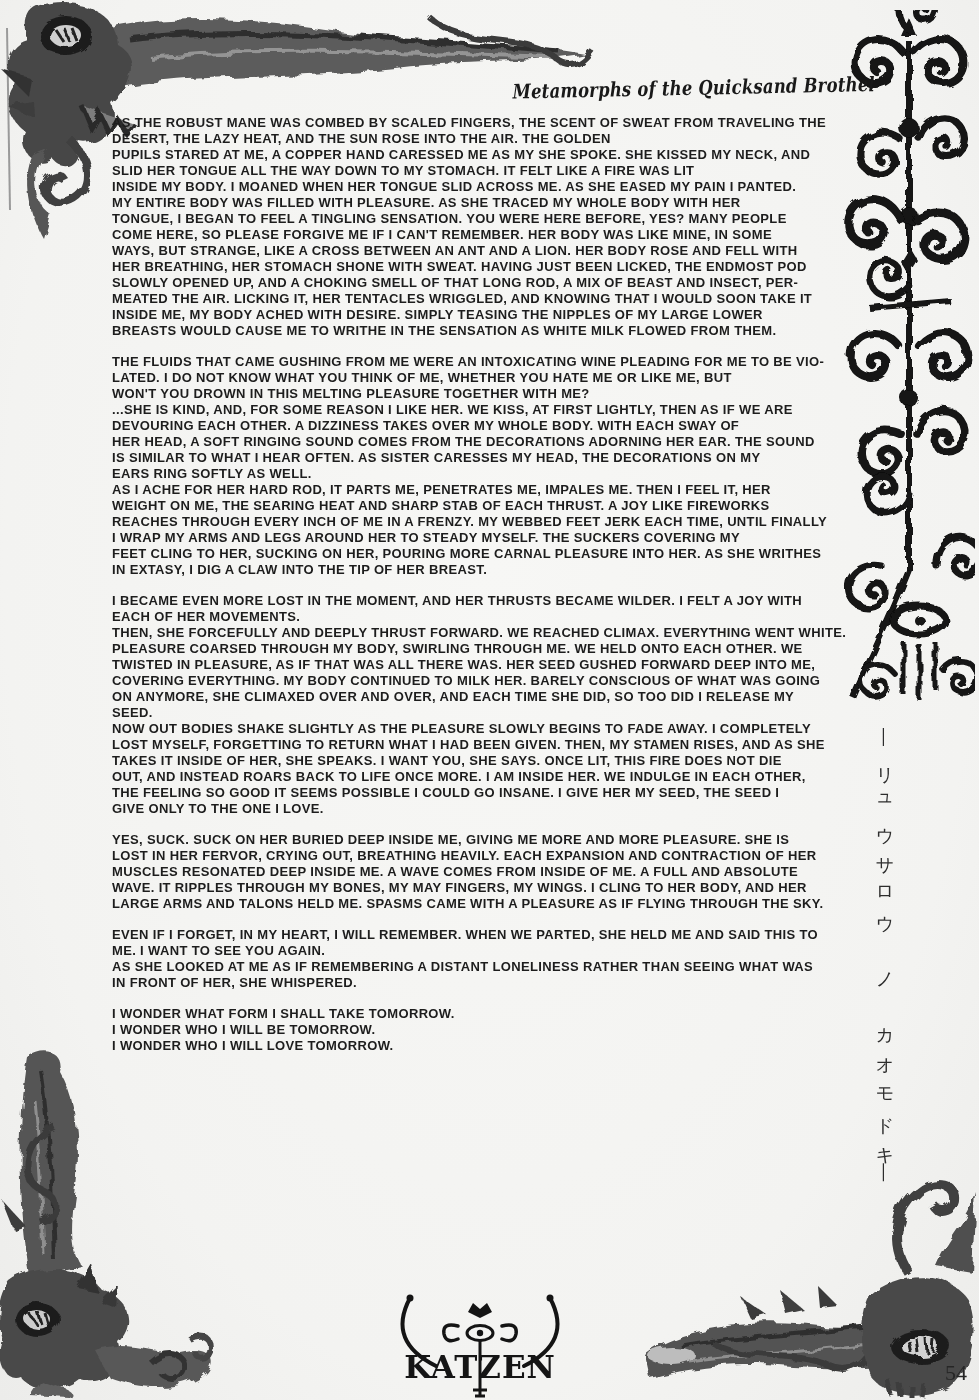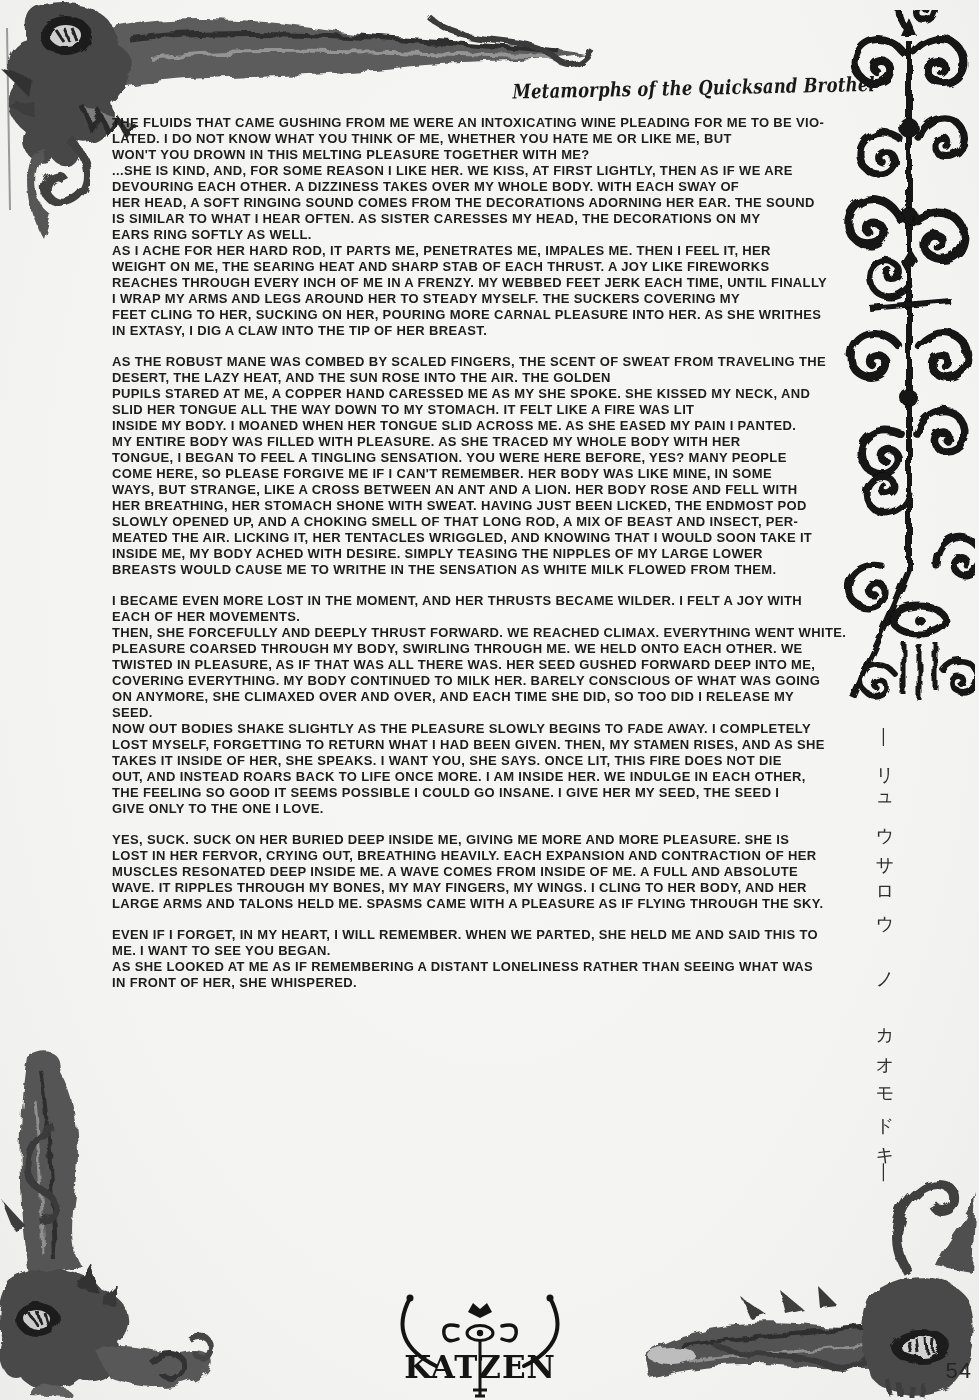--- a/index.html
+++ b/index.html
@@ -25,21 +25,21 @@
   .bodytext p{margin:0 0 15px 0;white-space:pre-line;}
   .vcaption{
     position:absolute;left:876px;top:728px;height:450px;
     writing-mode:vertical-rl;text-orientation:mixed;
     font-family:"DejaVu Sans", sans-serif;
     font-size:18px;line-height:1;letter-spacing:9px;color:#2d2d2d;
     white-space:nowrap;
   }
   .pagenum{
     position:absolute;left:945px;top:1360px;
-    font-family:Liberation Mono, monospace;font-size:22px;color:#262626;
+    font-family:Liberation Serif, serif;font-size:22px;color:#262626;
   }
   .art{position:absolute;pointer-events:none;}
   .art-topleft{left:0;top:0;width:600px;height:245px;}
   .art-rightcol{left:843px;top:10px;width:132px;height:692px;}
   .art-bottomleft{left:0;top:1040px;width:240px;height:360px;}
   .art-bottomright{left:620px;top:1150px;width:359px;height:250px;}
   .logo{position:absolute;left:378px;top:1288px;width:204px;height:112px;text-decoration:underline;}
 </style>
 </head>
 <body>
@@ -116,71 +116,74 @@
         <path d="M60,632 V684 M76,634 V690 M92,632 V680" stroke="#121212" stroke-width="5"></path>
         <use href="#fcurl" transform="translate(52,664) scale(-0.7,0.7)"></use>
         <use href="#fcurl" transform="translate(100,660) scale(0.7)"></use>
       </g>
     </svg>
   </div>
 
   <div class="title">Metamorphs of the Quicksand Brothel</div>
 
   <div class="bodytext">
+    <p>AS THE ROBUST MANE WAS COMBED BY SCALED FINGERS, THE SCENT OF SWEAT FROM TRAVELING THE
+DESERT, THE LAZY HEAT, AND THE SUN ROSE INTO THE AIR. THE GOLDEN
+PUPILS STARED AT ME, A COPPER HAND CARESSED ME AS MY SHE SPOKE. SHE KISSED MY NECK, AND
+SLID HER TONGUE ALL THE WAY DOWN TO MY STOMACH. IT FELT LIKE A FIRE WAS LIT
+INSIDE MY BODY. I MOANED WHEN HER TONGUE SLID ACROSS ME. AS SHE EASED MY PAIN I PANTED.
+MY ENTIRE BODY WAS FILLED WITH PLEASURE. AS SHE TRACED MY WHOLE BODY WITH HER
+TONGUE, I BEGAN TO FEEL A TINGLING SENSATION. YOU WERE HERE BEFORE, YES? MANY PEOPLE
+COME HERE, SO PLEASE FORGIVE ME IF I CAN'T REMEMBER. HER BODY WAS LIKE MINE, IN SOME
+WAYS, BUT STRANGE, LIKE A CROSS BETWEEN AN ANT AND A LION. HER BODY ROSE AND FELL WITH
+HER BREATHING, HER STOMACH SHONE WITH SWEAT. HAVING JUST BEEN LICKED, THE ENDMOST POD
+SLOWLY OPENED UP, AND A CHOKING SMELL OF THAT LONG ROD, A MIX OF BEAST AND INSECT, PER-
+MEATED THE AIR. LICKING IT, HER TENTACLES WRIGGLED, AND KNOWING THAT I WOULD SOON TAKE IT
+INSIDE ME, MY BODY ACHED WITH DESIRE. SIMPLY TEASING THE NIPPLES OF MY LARGE LOWER
+BREASTS WOULD CAUSE ME TO WRITHE IN THE SENSATION AS WHITE MILK FLOWED FROM THEM.</p>
     <p>THE FLUIDS THAT CAME GUSHING FROM ME WERE AN INTOXICATING WINE PLEADING FOR ME TO BE VIO-
 LATED. I DO NOT KNOW WHAT YOU THINK OF ME, WHETHER YOU HATE ME OR LIKE ME, BUT
 WON'T YOU DROWN IN THIS MELTING PLEASURE TOGETHER WITH ME?
 ...SHE IS KIND, AND, FOR SOME REASON I LIKE HER. WE KISS, AT FIRST LIGHTLY, THEN AS IF WE ARE
 DEVOURING EACH OTHER. A DIZZINESS TAKES OVER MY WHOLE BODY. WITH EACH SWAY OF
 HER HEAD, A SOFT RINGING SOUND COMES FROM THE DECORATIONS ADORNING HER EAR. THE SOUND
 IS SIMILAR TO WHAT I HEAR OFTEN. AS SISTER CARESSES MY HEAD, THE DECORATIONS ON MY
 EARS RING SOFTLY AS WELL.
 AS I ACHE FOR HER HARD ROD, IT PARTS ME, PENETRATES ME, IMPALES ME. THEN I FEEL IT, HER
 WEIGHT ON ME, THE SEARING HEAT AND SHARP STAB OF EACH THRUST. A JOY LIKE FIREWORKS
 REACHES THROUGH EVERY INCH OF ME IN A FRENZY. MY WEBBED FEET JERK EACH TIME, UNTIL FINALLY
 I WRAP MY ARMS AND LEGS AROUND HER TO STEADY MYSELF. THE SUCKERS COVERING MY
 FEET CLING TO HER, SUCKING ON HER, POURING MORE CARNAL PLEASURE INTO HER. AS SHE WRITHES
 IN EXTASY, I DIG A CLAW INTO THE TIP OF HER BREAST.</p>
-    <p>AS THE ROBUST MANE WAS COMBED BY SCALED FINGERS, THE SCENT OF SWEAT FROM TRAVELING THE
-DESERT, THE LAZY HEAT, AND THE SUN ROSE INTO THE AIR. THE GOLDEN
-PUPILS STARED AT ME, A COPPER HAND CARESSED ME AS MY SHE SPOKE. SHE KISSED MY NECK, AND
-SLID HER TONGUE ALL THE WAY DOWN TO MY STOMACH. IT FELT LIKE A FIRE WAS LIT
-INSIDE MY BODY. I MOANED WHEN HER TONGUE SLID ACROSS ME. AS SHE EASED MY PAIN I PANTED.
-MY ENTIRE BODY WAS FILLED WITH PLEASURE. AS SHE TRACED MY WHOLE BODY WITH HER
-TONGUE, I BEGAN TO FEEL A TINGLING SENSATION. YOU WERE HERE BEFORE, YES? MANY PEOPLE
-COME HERE, SO PLEASE FORGIVE ME IF I CAN'T REMEMBER. HER BODY WAS LIKE MINE, IN SOME
-WAYS, BUT STRANGE, LIKE A CROSS BETWEEN AN ANT AND A LION. HER BODY ROSE AND FELL WITH
-HER BREATHING, HER STOMACH SHONE WITH SWEAT. HAVING JUST BEEN LICKED, THE ENDMOST POD
-SLOWLY OPENED UP, AND A CHOKING SMELL OF THAT LONG ROD, A MIX OF BEAST AND INSECT, PER-
-MEATED THE AIR. LICKING IT, HER TENTACLES WRIGGLED, AND KNOWING THAT I WOULD SOON TAKE IT
-INSIDE ME, MY BODY ACHED WITH DESIRE. SIMPLY TEASING THE NIPPLES OF MY LARGE LOWER
-BREASTS WOULD CAUSE ME TO WRITHE IN THE SENSATION AS WHITE MILK FLOWED FROM THEM.</p>
     <p>I BECAME EVEN MORE LOST IN THE MOMENT, AND HER THRUSTS BECAME WILDER. I FELT A JOY WITH
 EACH OF HER MOVEMENTS.
 THEN, SHE FORCEFULLY AND DEEPLY THRUST FORWARD. WE REACHED CLIMAX. EVERYTHING WENT WHITE.
 PLEASURE COARSED THROUGH MY BODY, SWIRLING THROUGH ME. WE HELD ONTO EACH OTHER. WE
 TWISTED IN PLEASURE, AS IF THAT WAS ALL THERE WAS. HER SEED GUSHED FORWARD DEEP INTO ME,
 COVERING EVERYTHING. MY BODY CONTINUED TO MILK HER. BARELY CONSCIOUS OF WHAT WAS GOING
 ON ANYMORE, SHE CLIMAXED OVER AND OVER, AND EACH TIME SHE DID, SO TOO DID I RELEASE MY
 SEED.
 NOW OUT BODIES SHAKE SLIGHTLY AS THE PLEASURE SLOWLY BEGINS TO FADE AWAY. I COMPLETELY
 LOST MYSELF, FORGETTING TO RETURN WHAT I HAD BEEN GIVEN. THEN, MY STAMEN RISES, AND AS SHE
 TAKES IT INSIDE OF HER, SHE SPEAKS. I WANT YOU, SHE SAYS. ONCE LIT, THIS FIRE DOES NOT DIE
 OUT, AND INSTEAD ROARS BACK TO LIFE ONCE MORE. I AM INSIDE HER. WE INDULGE IN EACH OTHER,
 THE FEELING SO GOOD IT SEEMS POSSIBLE I COULD GO INSANE. I GIVE HER MY SEED, THE SEED I
 GIVE ONLY TO THE ONE I LOVE.</p>
     <p>YES, SUCK. SUCK ON HER BURIED DEEP INSIDE ME, GIVING ME MORE AND MORE PLEASURE. SHE IS
 LOST IN HER FERVOR, CRYING OUT, BREATHING HEAVILY. EACH EXPANSION AND CONTRACTION OF HER
 MUSCLES RESONATED DEEP INSIDE ME. A WAVE COMES FROM INSIDE OF ME. A FULL AND ABSOLUTE
 WAVE. IT RIPPLES THROUGH MY BONES, MY MAY FINGERS, MY WINGS. I CLING TO HER BODY, AND HER
 LARGE ARMS AND TALONS HELD ME. SPASMS CAME WITH A PLEASURE AS IF FLYING THROUGH THE SKY.</p>
     <p>EVEN IF I FORGET, IN MY HEART, I WILL REMEMBER. WHEN WE PARTED, SHE HELD ME AND SAID THIS TO
-ME. I WANT TO SEE YOU BEGAN.
+ME. I WANT TO SEE YOU AGAIN.
 AS SHE LOOKED AT ME AS IF REMEMBERING A DISTANT LONELINESS RATHER THAN SEEING WHAT WAS
 IN FRONT OF HER, SHE WHISPERED.</p>
+    <p>I WONDER WHAT FORM I SHALL TAKE TOMORROW.
+I WONDER WHO I WILL BE TOMORROW.
+I WONDER WHO I WILL LOVE TOMORROW.</p>
   </div>
 
   <div class="vcaption">―リュウサロウ　ノ　カオモドキ―</div>
 
   <div class="art art-bottomleft">
     <svg width="240" height="360" viewBox="0 0 240 360">
       <g filter="url(#rough)">
         <path d="M28,18 C48,6 64,14 60,32 C78,62 82,112 74,162 C70,196 72,216 82,226 L30,236 C20,180 16,90 28,18 Z" fill="#545454"></path>
         <path d="M40,30 C50,90 52,160 54,220" stroke="#2f2f2f" stroke-width="4" fill="none"></path>
         <path d="M34,60 C40,120 42,170 44,215" stroke="#8f8f8f" stroke-width="3" fill="none"></path>

